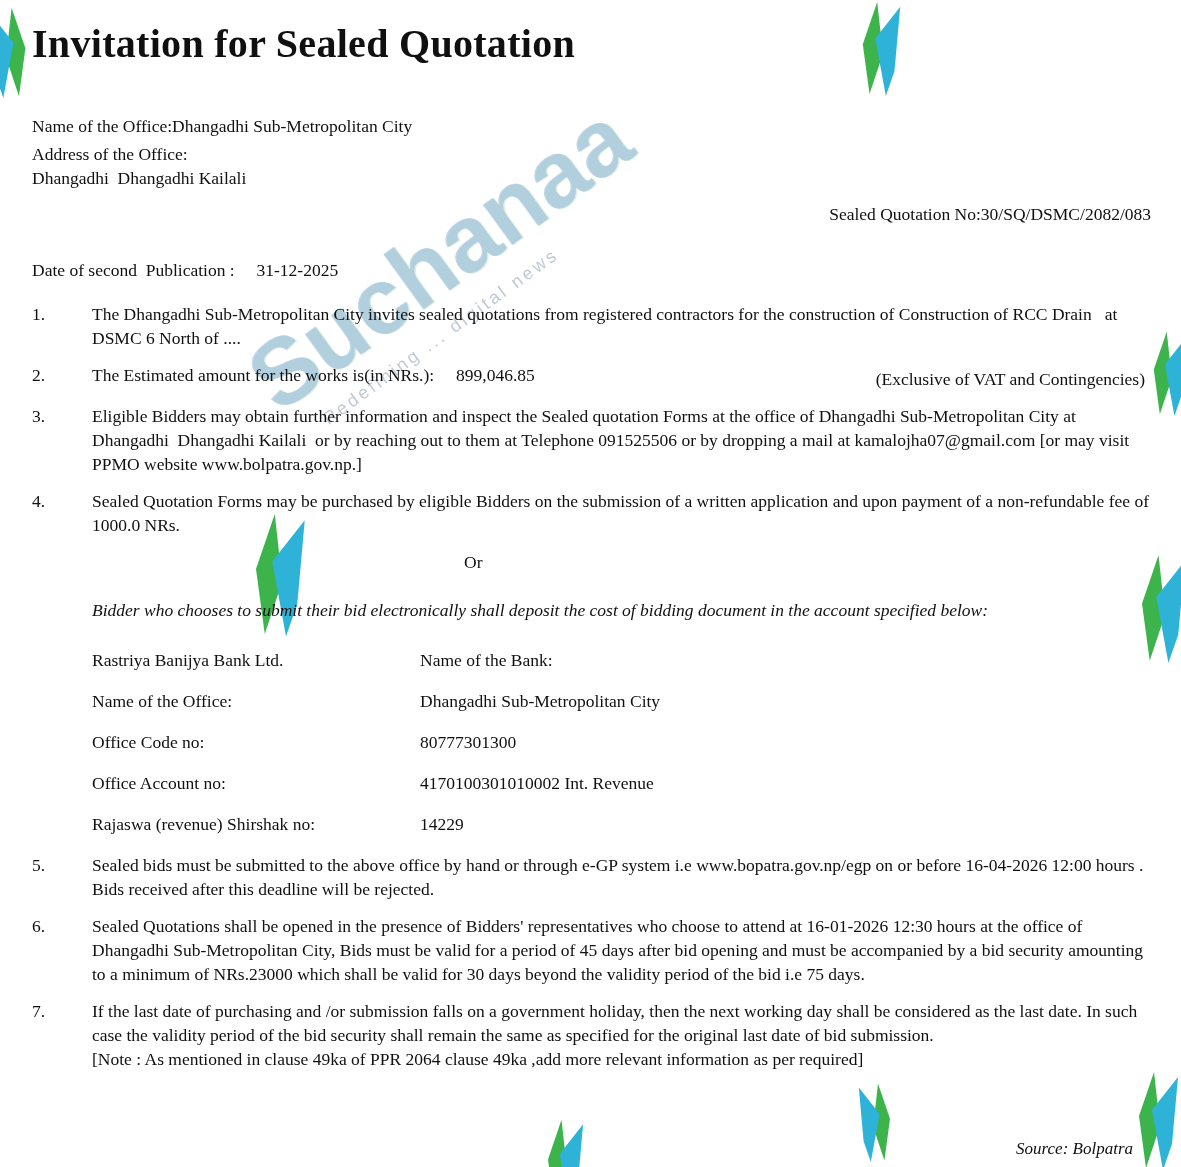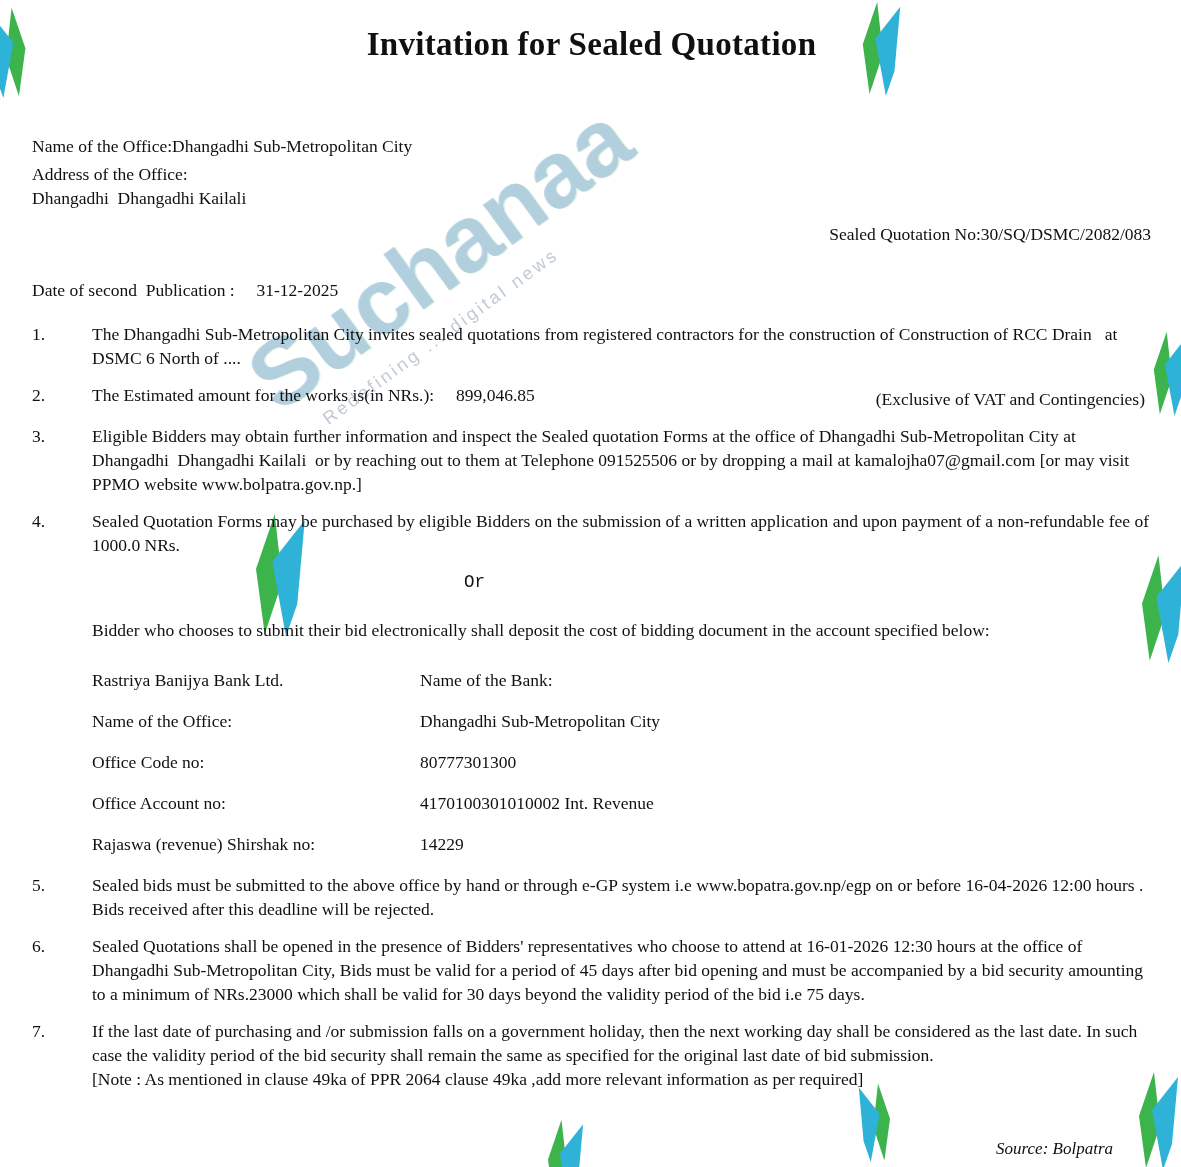--- a/index.html
+++ b/index.html
@@ -8,43 +8,43 @@
     width:1181px; height:1167px;
     background:#ffffff;
     overflow:hidden;
     font-family:"Liberation Serif", serif;
     color:#101010;
     font-size:17.5px;
     line-height:24px;
   }
   .content { position:relative; z-index:2; padding:22px 30px 0 32px; }
   .title {
-    text-align:center; font-weight:bold; font-size:33px; line-height:44px;
-    margin-bottom:68px; letter-spacing:.3px;
+    font-weight:bold; font-size:40px; line-height:44px;
+    margin-bottom:48px; letter-spacing:.3px;
   }
   .pre { white-space:pre-wrap; }
   .info-office  { margin-bottom:4px; }
   .info-address { margin-bottom:12px; }
   .info-quot    { margin-bottom:32px;text-align:right; }
   .info-date    { margin-bottom:20px; }
 
   .item { display:grid; grid-template-columns:60px 1fr; margin-bottom:13px; }
   .item .num { white-space:pre; }
   .row2 { display:flex; justify-content:space-between; padding-right:6px; }
   .row2 .vat-note { white-space:nowrap; padding-top:4px; }
 
-  .or-line { padding-left:432px; margin:2px 0 24px 0;font-family:Liberation Mono, monospace; }
-  .deposit-line { padding-left:60px; margin-bottom:26px; }
+  .or-line { padding-left:432px; margin:2px 0 24px 0; }
+  .deposit-line { padding-left:60px; margin-bottom:26px;font-style:italic; }
   .bank { padding-left:60px; margin-bottom:10px; }
   .bank-row { display:grid; grid-template-columns:328px 1fr; margin-bottom:17px; }
 
   .note-line { white-space:pre-wrap; }
 
   .source {
-    position:absolute; right:68px; bottom:6px; z-index:2;
+    position:absolute; right:48px; bottom:6px; z-index:2;
     font-style:italic; font-size:17px;
   }
 
   
   .watermark {
     position:absolute; left:268px; top:338px; z-index:1;
     transform:rotate(-36deg); transform-origin:0 50%;
     pointer-events:none; user-select:none;
   }
   .wm-main {

